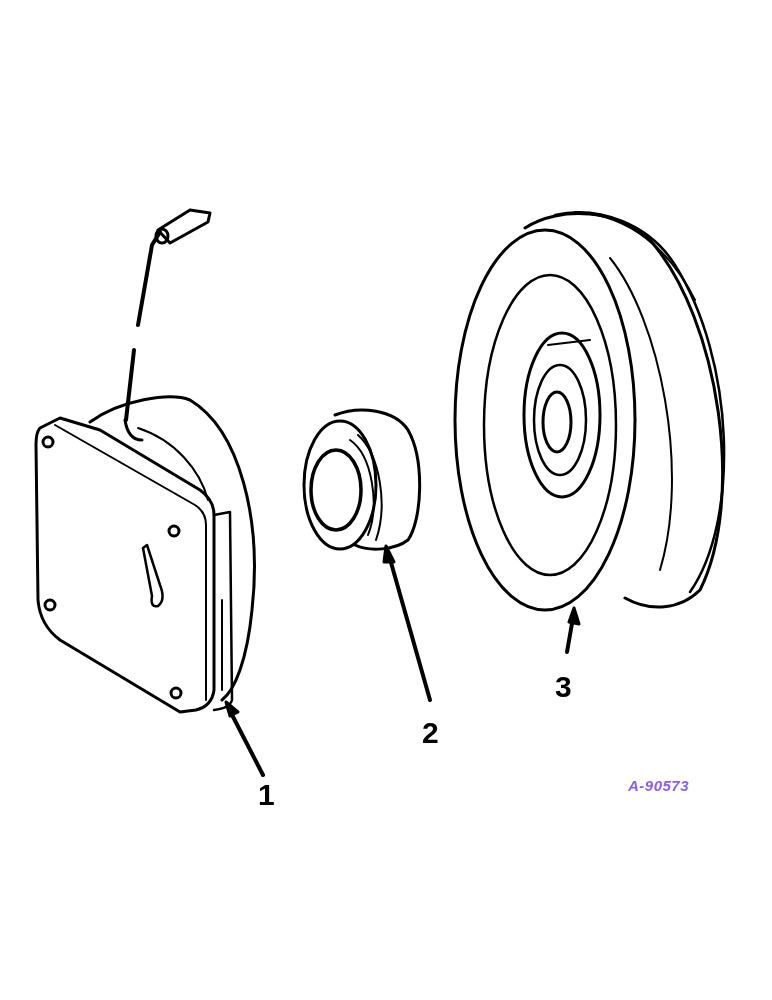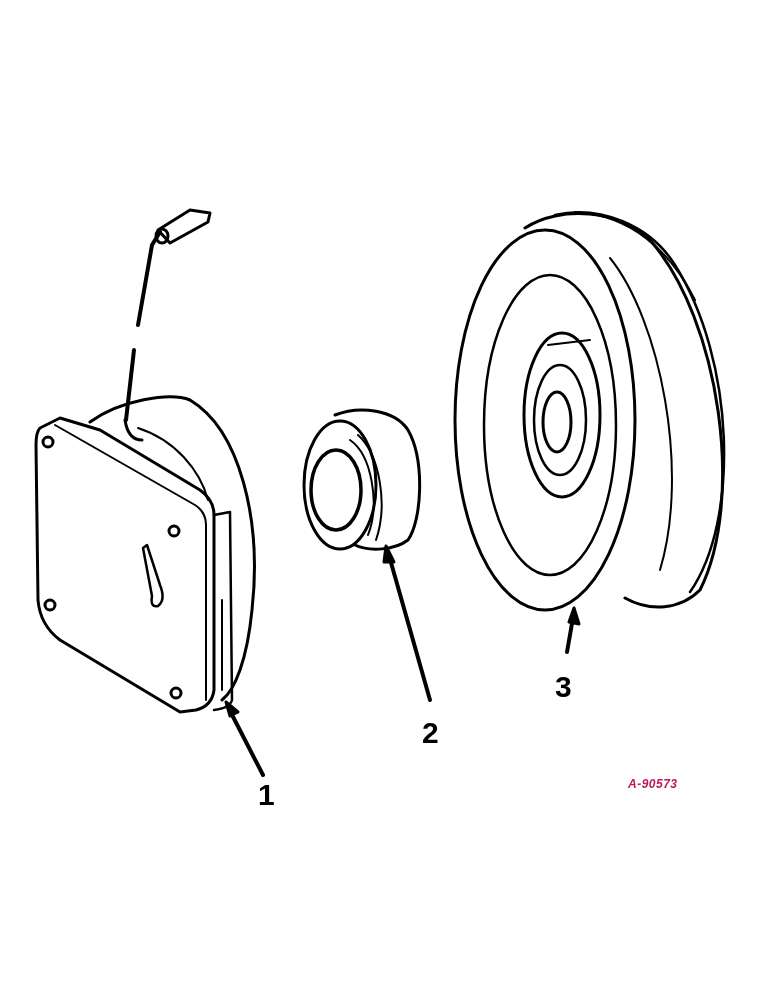--- a/index.html
+++ b/index.html
@@ -12,22 +12,22 @@
     font-weight: bold;
     font-size: 30px;
     color: #000;
     line-height: 1;
   }
   .figid {
     position: absolute;
     font-family: "Liberation Sans", sans-serif;
     font-weight: bold;
     font-style: italic;
-    font-size: 12px;
-    color: #be185d;
+    font-size: 15px;
+    color: #8b5cf6;
     letter-spacing: 0.5px;
   }
 </style>
 </head>
 <body>
 
 <div class="canvas">
 
   <svg width="772" height="1000" viewBox="0 0 772 1000">
     <g fill="none" stroke="#000" stroke-width="3" stroke-linecap="round" stroke-linejoin="round">

